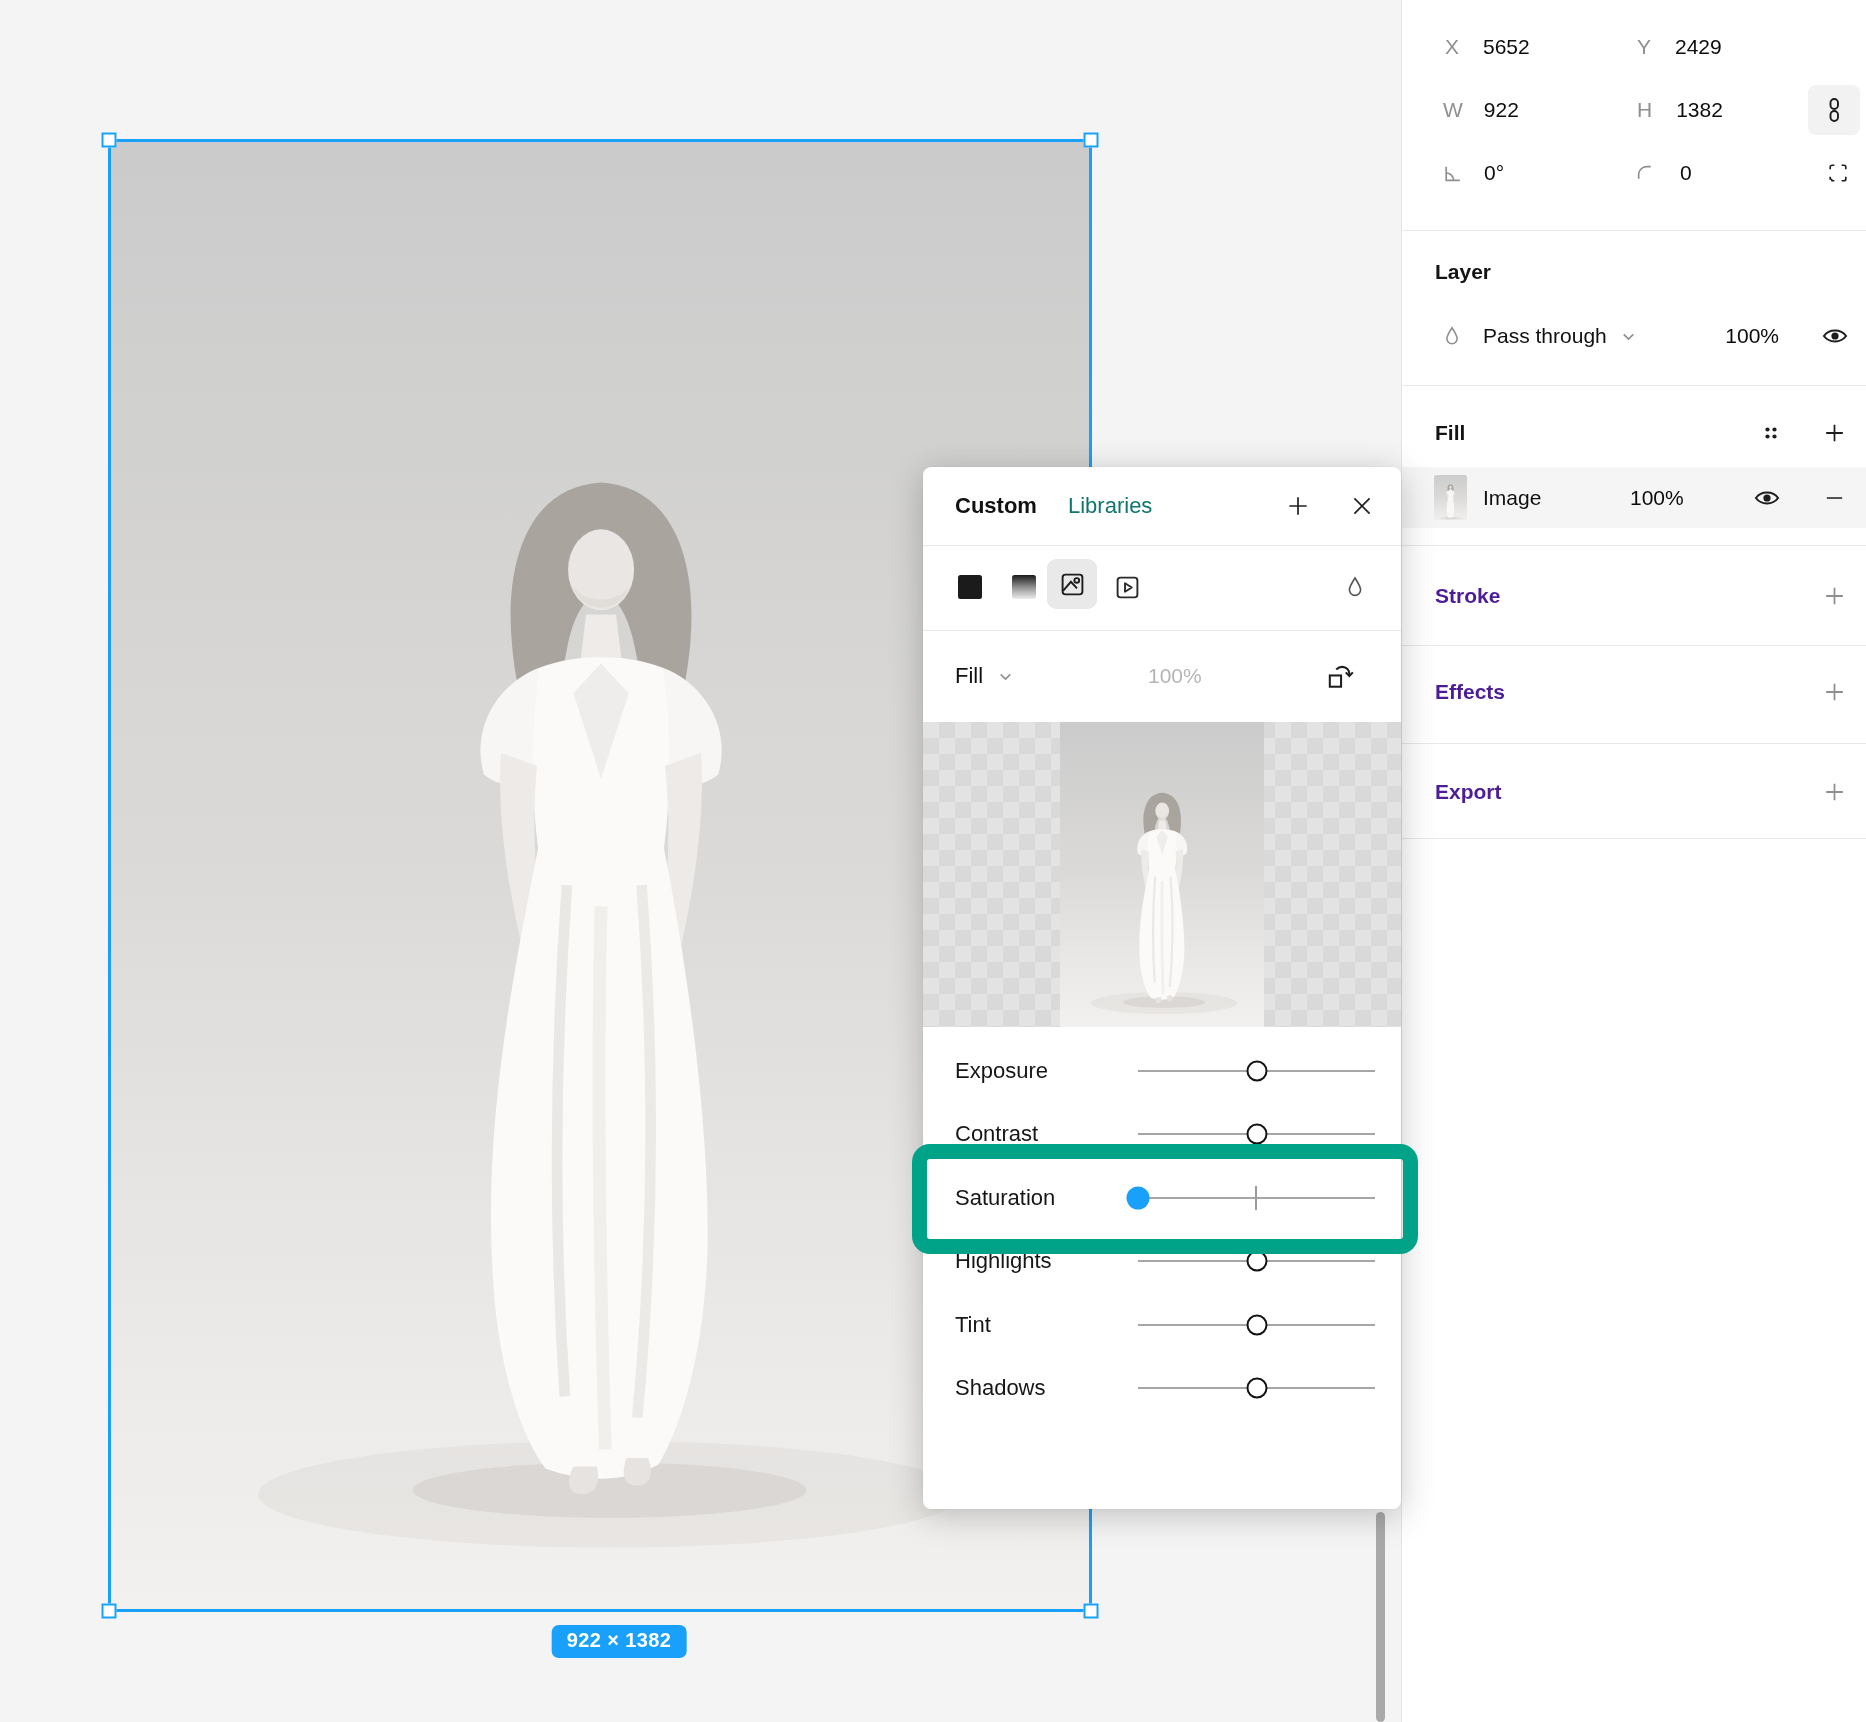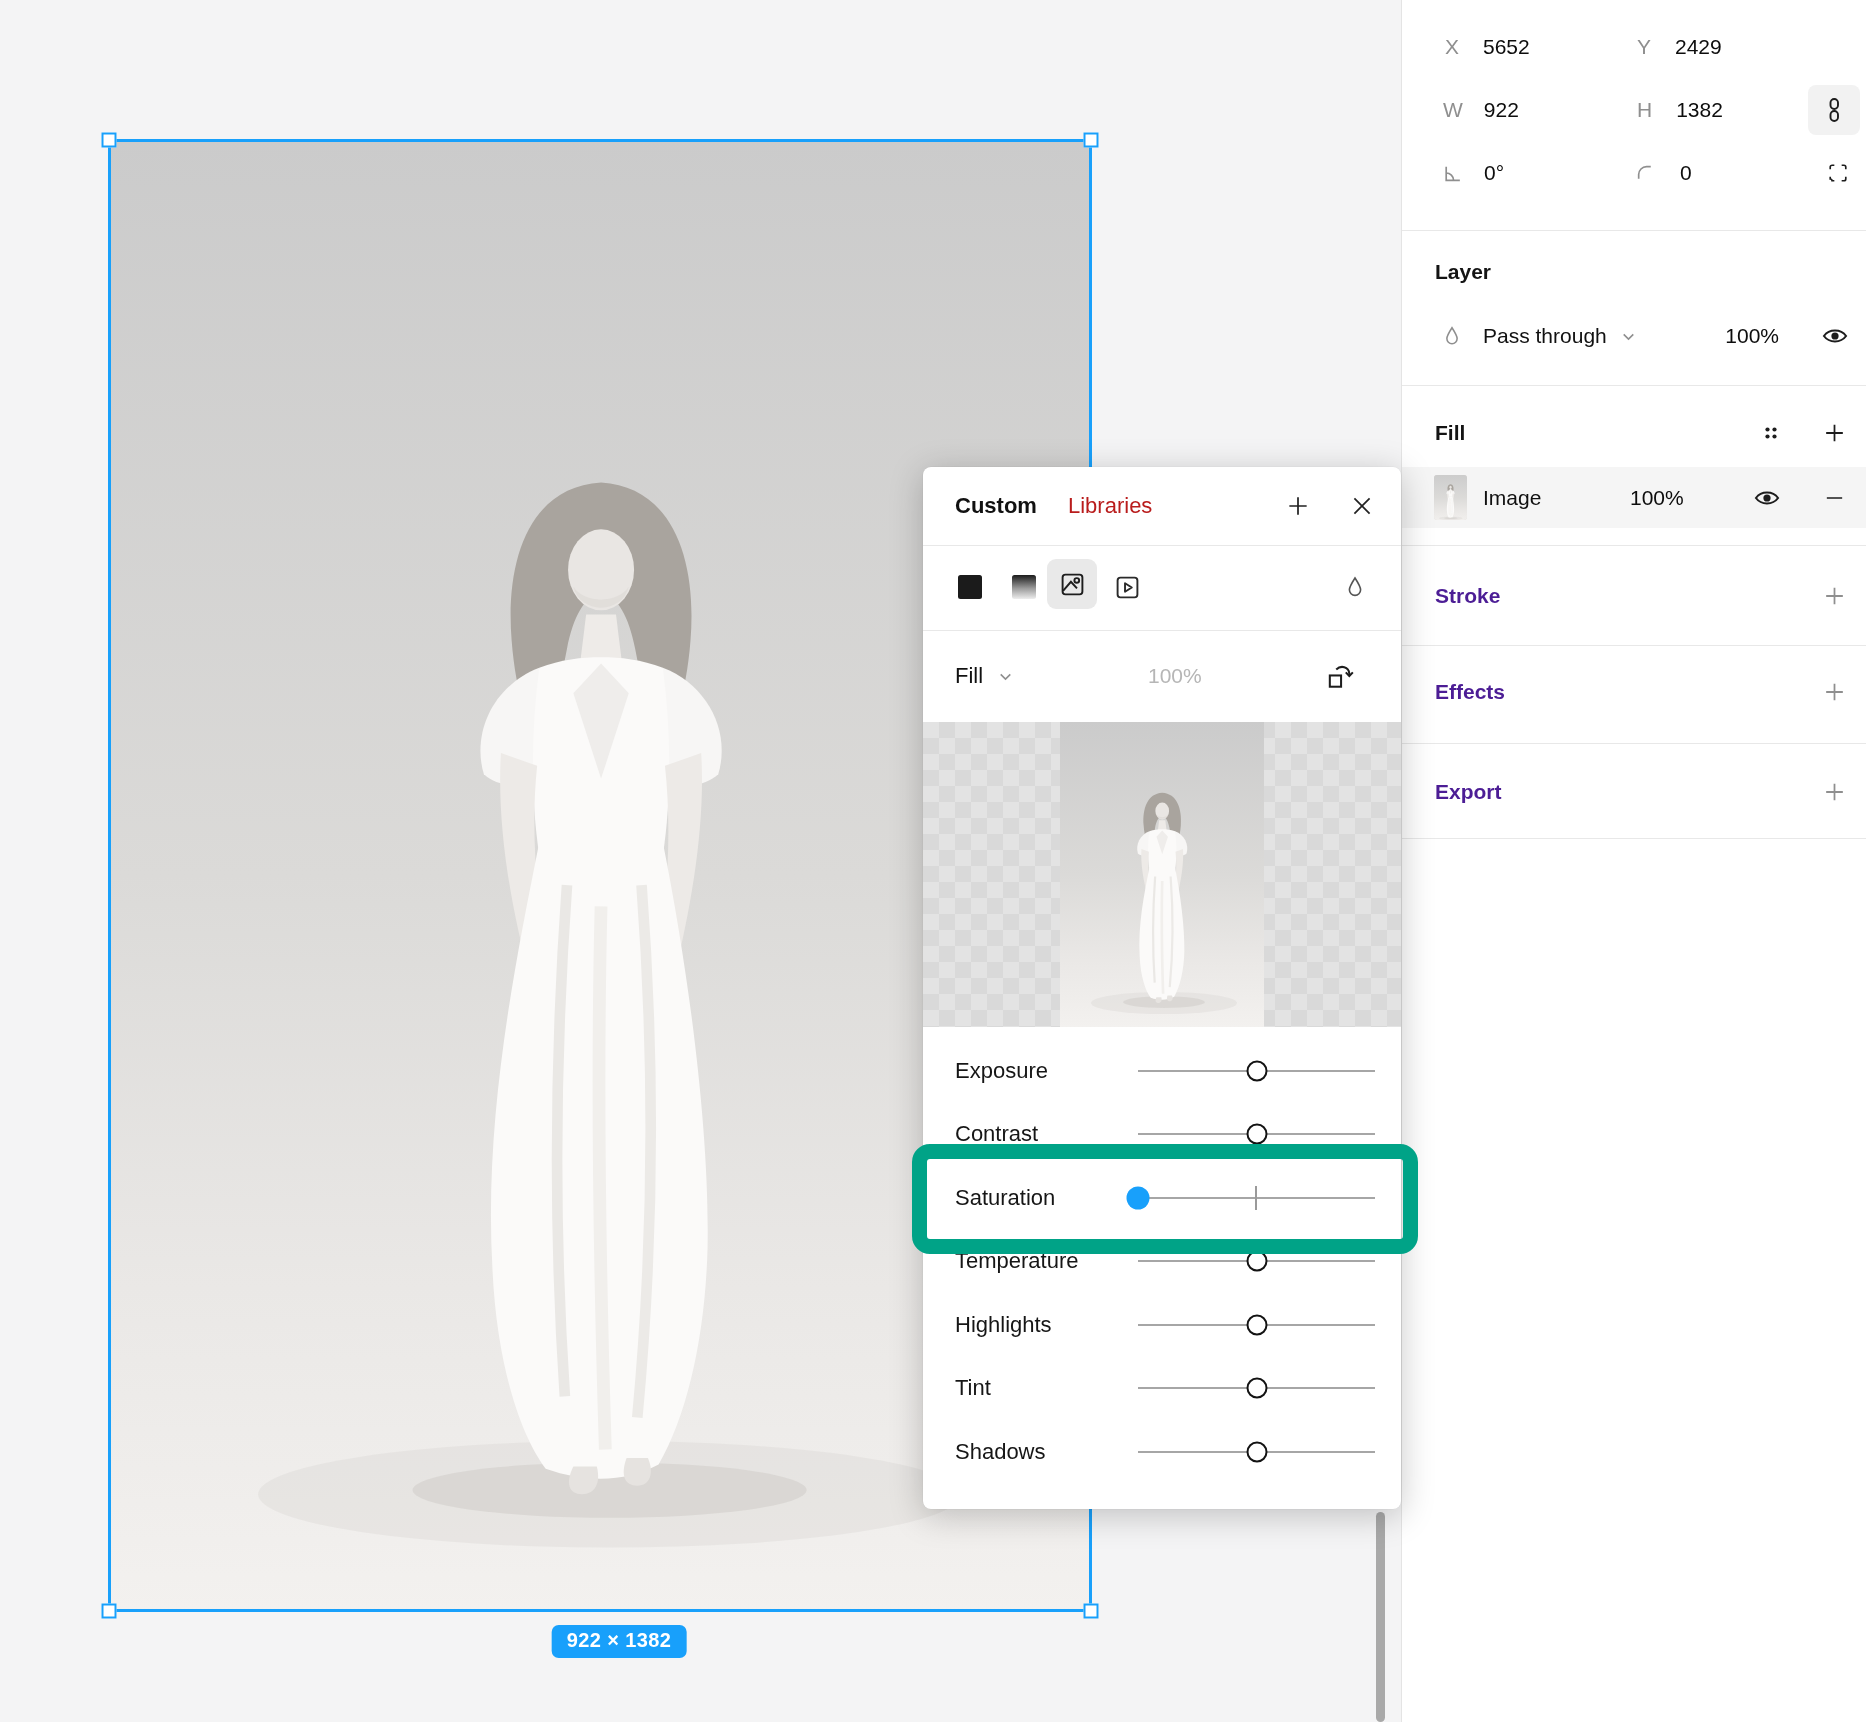--- a/index.html
+++ b/index.html
@@ -49,21 +49,21 @@
     border-radius:8px;display:flex;align-items:center;justify-content:center;color:#2a2a2a;}
   .fill-item-row{position:absolute;left:0;top:467px;width:100%;height:61px;background:#f5f5f5;}
   .thumb{position:absolute;left:32px;top:8px;width:33px;height:45px;border-radius:3px;overflow:hidden;
     background:#eceae8;box-shadow:0 0 0 1px rgba(0,0,0,.06) inset;}
   .thumb svg{width:100%;height:100%;display:block;}
 
   
   .popup{position:absolute;left:923px;top:467px;width:478px;height:1042px;background:#fff;
     border-radius:8px;box-shadow:0 6px 34px rgba(0,0,0,.22), 0 0 0 .5px rgba(0,0,0,.04);z-index:10;font-size:21px;}
   .pp-divider{position:absolute;left:0;width:100%;height:1px;background:var(--divider);}
-  .pp-tab{font-size:22px;color:#b91c1c;background:none;border:none;font-family:inherit;cursor:default;}
+  .pp-tab{font-size:22px;color:#0f766e;background:none;border:none;font-family:inherit;cursor:default;}
   .pp-tab.active{color:#111;font-weight:700;}
   .swatch{width:24px;height:24px;border-radius:2.5px;}
   .swatch.solid{background:#1b1b1b;}
   .swatch.gradient{background:linear-gradient(180deg,#1b1b1b 0%,#9a9a9a 55%,#ededed 100%);}
   .type-btn-selected{position:absolute;left:124px;top:14px;width:50px;height:50px;background:#e9e9e9;
     border-radius:9px;display:flex;align-items:center;justify-content:center;color:#222;}
   .pp-preview{position:absolute;left:0;top:255px;width:100%;height:305px;
     background:conic-gradient(#d9d9d9 90deg,#e3e3e3 90deg 180deg,#d9d9d9 180deg 270deg,#e3e3e3 270deg);
     background-size:32px 32px;overflow:hidden;}
   .preview-photo{position:absolute;left:137px;top:0;width:204px;height:305px;}
@@ -417,41 +417,35 @@
 
     <div class="slider-knob" style="left: 333.5px;"></div>
   </div>
         <div class="slider-row">
     <span class="slider-label">Saturation</span>
     <div class="slider-track"></div>
     <div class="slider-center-tick" style="display: block;"></div>
     <div class="slider-knob active" style="left: 215px;"></div>
   </div>
         <div class="slider-row">
-    <span class="slider-label">Temperature</span>
+    <span class="slider-label">Highlights</span>
     <div class="slider-track"></div>
 
     <div class="slider-knob" style="left: 333.5px;"></div>
   </div>
         <div class="slider-row">
-    <span class="slider-label">Highlights</span>
+    <span class="slider-label">Tint</span>
     <div class="slider-track"></div>
 
     <div class="slider-knob" style="left: 333.5px;"></div>
   </div>
         <div class="slider-row">
-    <span class="slider-label">Tint</span>
+    <span class="slider-label">Shadows</span>
     <div class="slider-track"></div>
 
     <div class="slider-knob" style="left: 333.5px;"></div>
   </div>
-        <div class="slider-row">
-    <span class="slider-label">Shadows</span>
-    <div class="slider-track"></div>
-
-    <div class="slider-knob" style="left: 333.5px;"></div>
-  </div>
       </div>
   </div>
 
   <div class="green-box"></div>
 
 </div>
 
 </body></html>

